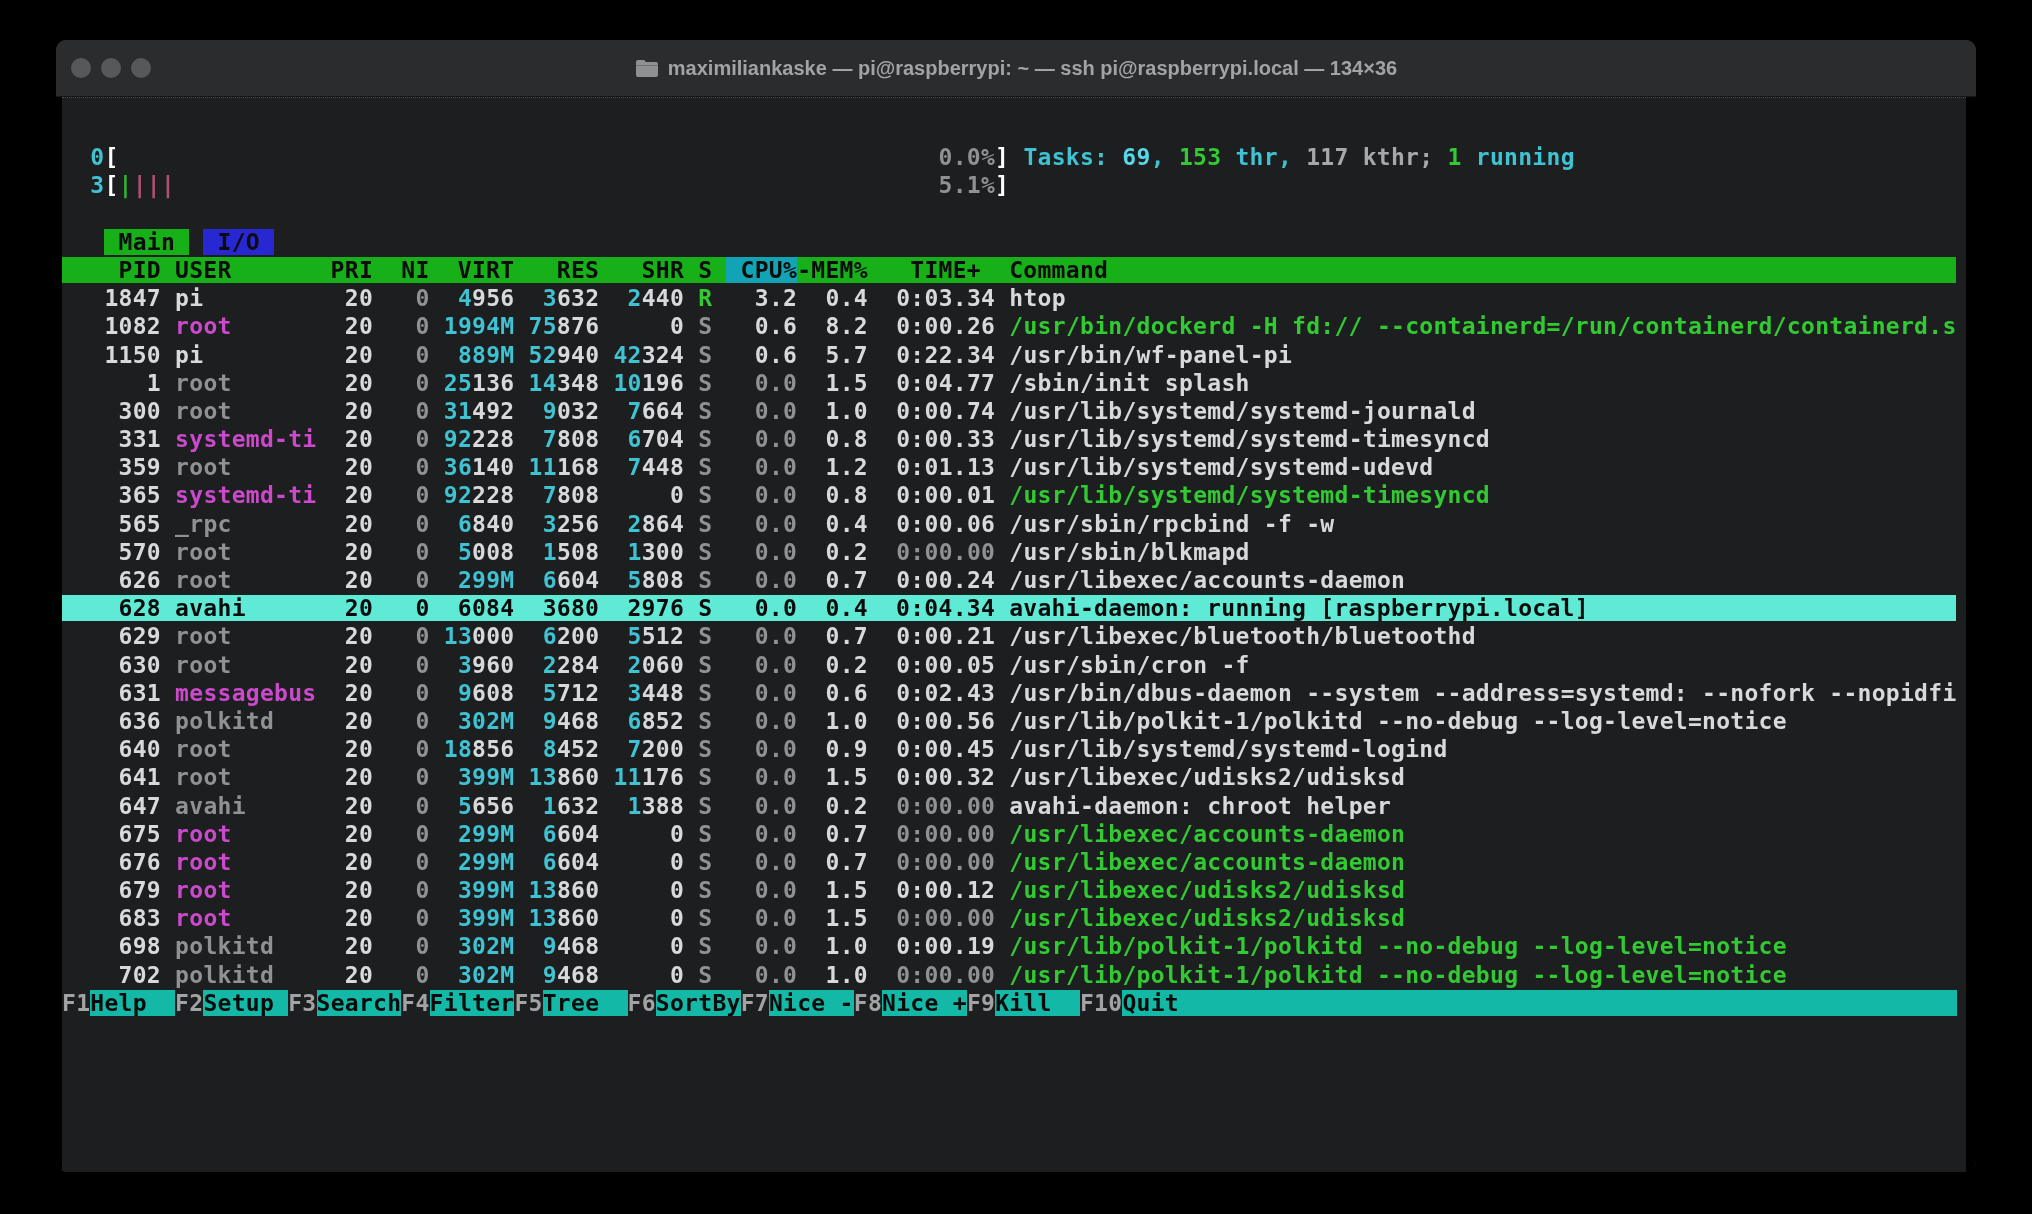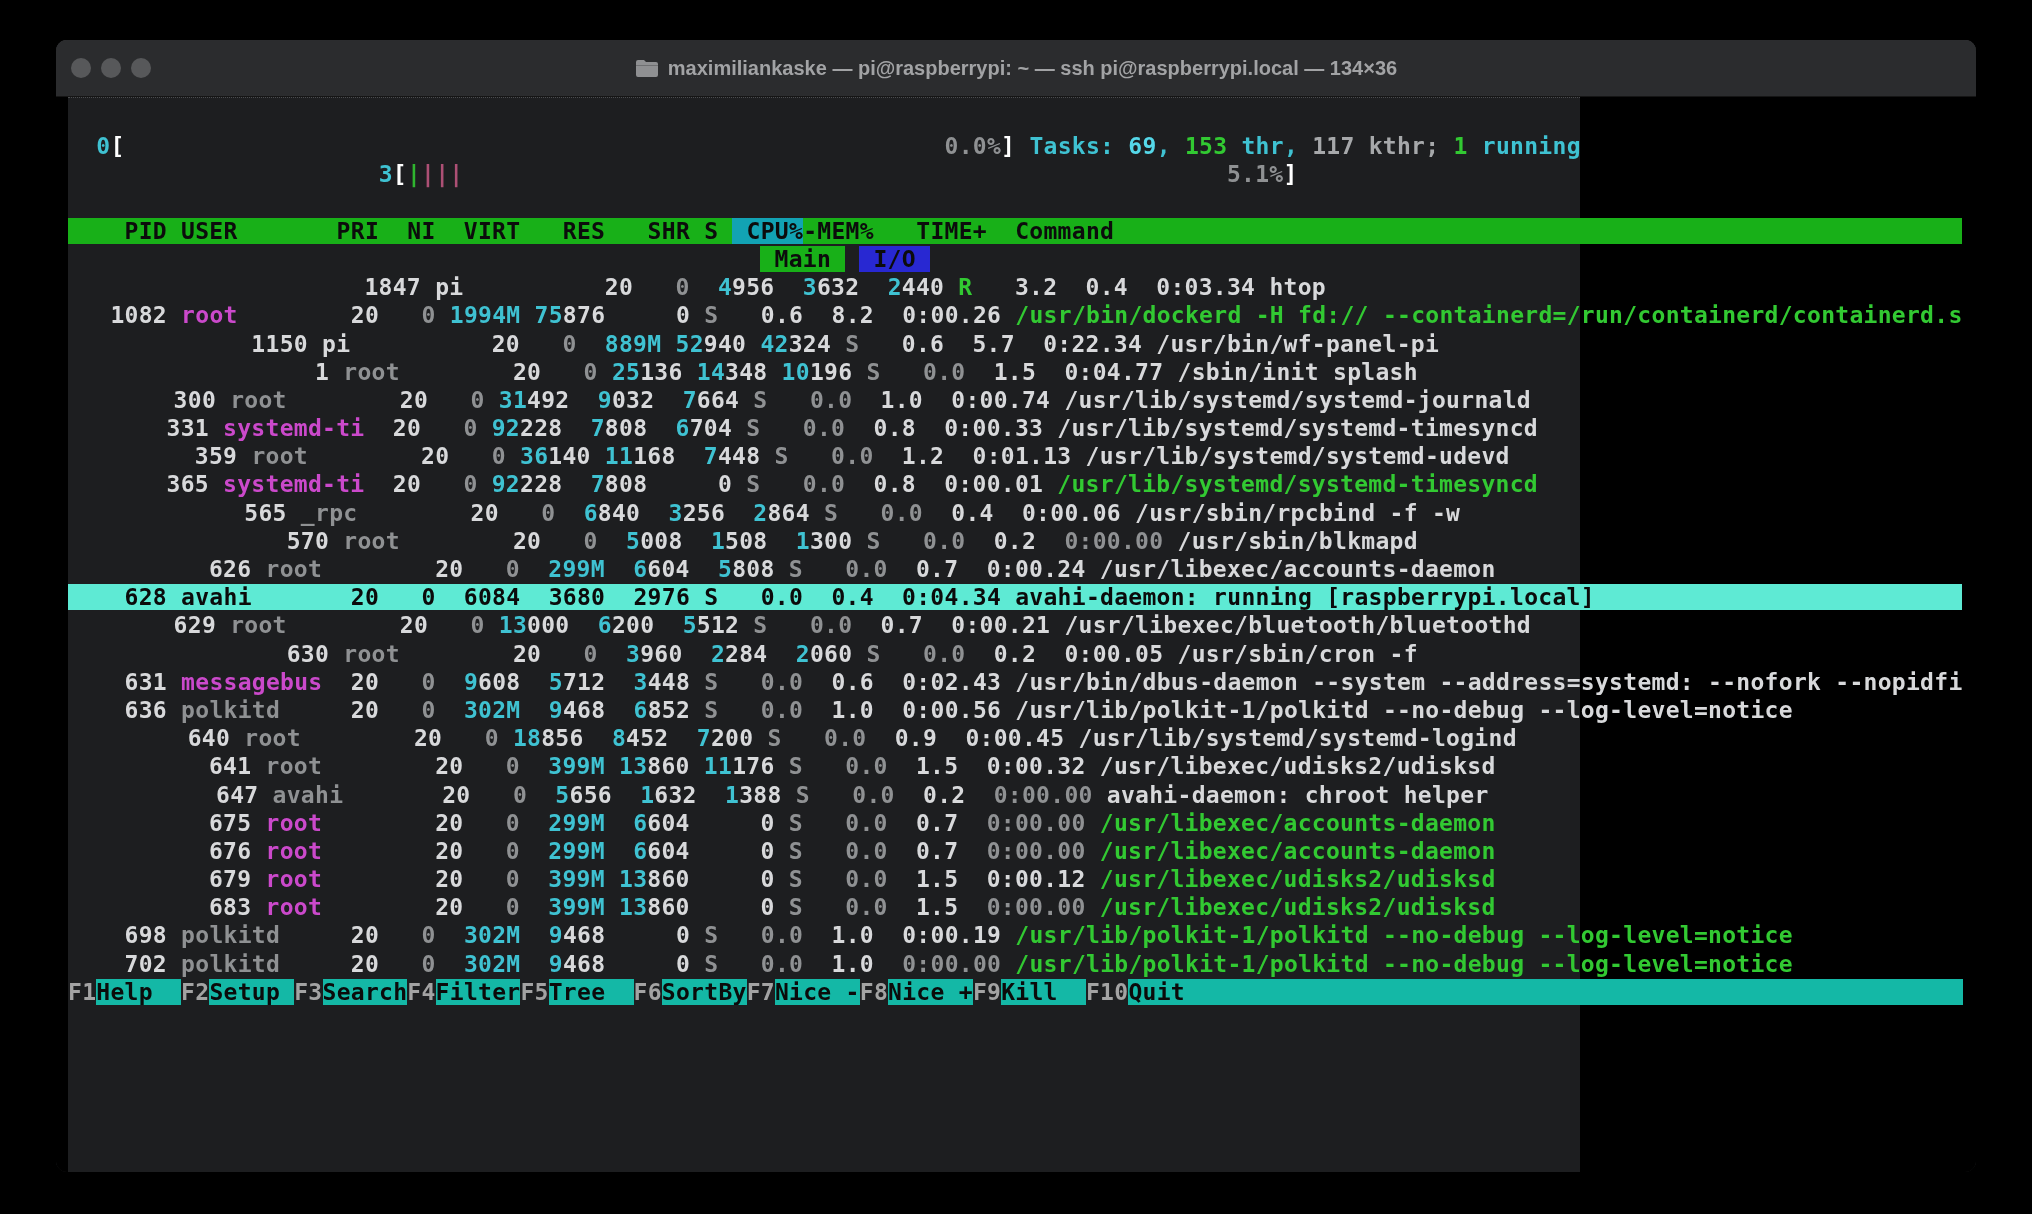--- a/index.html
+++ b/index.html
@@ -1,24 +1,24 @@
 <!DOCTYPE html>
 <html><head>
 <meta charset="utf-8">
 <style>
   html,body{margin:0;padding:0;background:#000;}
   body{width:2032px;height:1214px;position:relative;font-family:"Liberation Sans",sans-serif;overflow:hidden;}
   .window{position:absolute;left:56px;top:40px;width:1920px;height:1132px;background:#1d1e20;
-          border-radius:11px;overflow:hidden;box-shadow:0 24px 60px rgba(0,0,0,.65), inset 0 1px 0 #3c3d3f;text-align:center;}
+          border-radius:11px;overflow:hidden;box-shadow:0 24px 60px rgba(0,0,0,.65), inset 0 1px 0 #3c3d3f;}
   .titlebar{height:56px;background:#2b2c2e;position:relative;display:flex;align-items:center;border-bottom:1px solid #151515;}
   .lights{display:flex;gap:10px;padding-left:15px;z-index:2;}
   .light{width:20px;height:20px;border-radius:50%;background:#57585a;}
   .titlewrap{position:absolute;left:0;right:0;display:flex;justify-content:center;align-items:center;gap:9px;color:#a2a3a5;font-size:20px;font-weight:700;}
   .content{position:absolute;top:57px;left:0;right:0;bottom:0;background:#000;}
-  .grid{margin-left:12px;width:1512px;height:100%;background:#1d1e20;border-top:1px dotted #4b4c4e;padding-top:6px;box-sizing:border-box;}
+  .grid{margin-left:6px;width:1904px;height:100%;background:#1d1e20;border-top:1px dotted #4b4c4e;padding-top:17px;box-sizing:border-box;}
   .line{height:28.2px;line-height:28.2px;white-space:pre;font-family:"DejaVu Sans Mono",monospace;
         font-size:23px;font-weight:700;letter-spacing:0.29px;color:#d8d9db;}
   .w{color:#d8d9db}
   .wb{color:#ffffff}
   .gray{color:#8f9193}
   .gray2{color:#a6a8aa}
   .cy{color:#3fc2d2}
   .cyb{color:#55d8e9}
   .grn{color:#32c932}
   .mag{color:#cb49cb}
@@ -52,22 +52,22 @@
       </svg>
       <span>maximiliankaske — pi@raspberrypi: ~ — ssh pi@raspberrypi.local — 134×36</span>
     </div>
   </div>
   <div class="content">
     <div class="grid" id="grid">
         <div class="line"></div>
         <div class="line"><span class="cy">  0</span><span class="wb">[</span><span>                                                          </span><span class="gray">0.0%</span><span class="wb">]</span><span> </span><span class="cy">Tasks: </span><span class="cyb">69</span><span class="cy">, </span><span class="grn">153</span><span class="cy"> thr, </span><span class="gray2">117 kthr</span><span class="gray2">; </span><span class="grn">1</span><span class="cy"> running</span></div>
         <div class="line"><span class="cy">  3</span><span class="wb">[</span><span class="bar-g">|</span><span class="bar-r">|</span><span class="bar-r">|</span><span class="bar-r">|</span><span>                                                      </span><span class="gray">5.1%</span><span class="wb">]</span></div>
         <div class="line"></div>
+        <div class="line"><span>   </span><span class="tab-main"> Main </span><span> </span><span class="tab-io"> I/O </span></div>
         <div class="line"><span class="hdr">    PID USER       PRI  NI  VIRT   RES   SHR S </span><span class="hdrsort"> CPU%</span><span class="hdr">-</span><span class="hdr">MEM%   TIME+  Command                                                            </span></div>
-        <div class="line"><span>   </span><span class="tab-main"> Main </span><span> </span><span class="tab-io"> I/O </span></div>
         <div class="line"><span class="w">   1847</span><span> </span><span class="w">pi        </span><span> </span><span class="w"> 20</span><span> </span><span class="gray">  0</span><span> </span><span> </span><span class="cy">4</span><span class="w">956</span><span> </span><span> </span><span class="cy">3</span><span class="w">632</span><span> </span><span> </span><span class="cy">2</span><span class="w">440</span><span> </span><span class="grn">R</span><span> </span><span class="w">  3.2</span><span> </span><span class="w"> 0.4</span><span> </span><span class="w"> 0:03.34</span><span> </span><span class="w">htop</span></div>
         <div class="line"><span class="w">   1082</span><span> </span><span class="mag">root      </span><span> </span><span class="w"> 20</span><span> </span><span class="gray">  0</span><span> </span><span class="cy">1994M</span><span> </span><span class="cy">75</span><span class="w">876</span><span> </span><span>    </span><span class="w">0</span><span> </span><span class="gray">S</span><span> </span><span class="w">  0.6</span><span> </span><span class="w"> 8.2</span><span> </span><span class="w"> 0:00.26</span><span> </span><span class="grn">/usr/bin/dockerd -H fd:// --containerd=/run/containerd/containerd.s</span></div>
         <div class="line"><span class="w">   1150</span><span> </span><span class="w">pi        </span><span> </span><span class="w"> 20</span><span> </span><span class="gray">  0</span><span> </span><span> </span><span class="cy">889M</span><span> </span><span class="cy">52</span><span class="w">940</span><span> </span><span class="cy">42</span><span class="w">324</span><span> </span><span class="gray">S</span><span> </span><span class="w">  0.6</span><span> </span><span class="w"> 5.7</span><span> </span><span class="w"> 0:22.34</span><span> </span><span class="w">/usr/bin/wf-panel-pi</span></div>
         <div class="line"><span class="w">      1</span><span> </span><span class="gray">root      </span><span> </span><span class="w"> 20</span><span> </span><span class="gray">  0</span><span> </span><span class="cy">25</span><span class="w">136</span><span> </span><span class="cy">14</span><span class="w">348</span><span> </span><span class="cy">10</span><span class="w">196</span><span> </span><span class="gray">S</span><span> </span><span class="gray">  0.0</span><span> </span><span class="w"> 1.5</span><span> </span><span class="w"> 0:04.77</span><span> </span><span class="w">/sbin/init splash</span></div>
         <div class="line"><span class="w">    300</span><span> </span><span class="gray">root      </span><span> </span><span class="w"> 20</span><span> </span><span class="gray">  0</span><span> </span><span class="cy">31</span><span class="w">492</span><span> </span><span> </span><span class="cy">9</span><span class="w">032</span><span> </span><span> </span><span class="cy">7</span><span class="w">664</span><span> </span><span class="gray">S</span><span> </span><span class="gray">  0.0</span><span> </span><span class="w"> 1.0</span><span> </span><span class="w"> 0:00.74</span><span> </span><span class="w">/usr/lib/systemd/systemd-journald</span></div>
         <div class="line"><span class="w">    331</span><span> </span><span class="mag">systemd-ti</span><span> </span><span class="w"> 20</span><span> </span><span class="gray">  0</span><span> </span><span class="cy">92</span><span class="w">228</span><span> </span><span> </span><span class="cy">7</span><span class="w">808</span><span> </span><span> </span><span class="cy">6</span><span class="w">704</span><span> </span><span class="gray">S</span><span> </span><span class="gray">  0.0</span><span> </span><span class="w"> 0.8</span><span> </span><span class="w"> 0:00.33</span><span> </span><span class="w">/usr/lib/systemd/systemd-timesyncd</span></div>
         <div class="line"><span class="w">    359</span><span> </span><span class="gray">root      </span><span> </span><span class="w"> 20</span><span> </span><span class="gray">  0</span><span> </span><span class="cy">36</span><span class="w">140</span><span> </span><span class="cy">11</span><span class="w">168</span><span> </span><span> </span><span class="cy">7</span><span class="w">448</span><span> </span><span class="gray">S</span><span> </span><span class="gray">  0.0</span><span> </span><span class="w"> 1.2</span><span> </span><span class="w"> 0:01.13</span><span> </span><span class="w">/usr/lib/systemd/systemd-udevd</span></div>
         <div class="line"><span class="w">    365</span><span> </span><span class="mag">systemd-ti</span><span> </span><span class="w"> 20</span><span> </span><span class="gray">  0</span><span> </span><span class="cy">92</span><span class="w">228</span><span> </span><span> </span><span class="cy">7</span><span class="w">808</span><span> </span><span>    </span><span class="w">0</span><span> </span><span class="gray">S</span><span> </span><span class="gray">  0.0</span><span> </span><span class="w"> 0.8</span><span> </span><span class="w"> 0:00.01</span><span> </span><span class="grn">/usr/lib/systemd/systemd-timesyncd</span></div>
         <div class="line"><span class="w">    565</span><span> </span><span class="gray">_rpc      </span><span> </span><span class="w"> 20</span><span> </span><span class="gray">  0</span><span> </span><span> </span><span class="cy">6</span><span class="w">840</span><span> </span><span> </span><span class="cy">3</span><span class="w">256</span><span> </span><span> </span><span class="cy">2</span><span class="w">864</span><span> </span><span class="gray">S</span><span> </span><span class="gray">  0.0</span><span> </span><span class="w"> 0.4</span><span> </span><span class="w"> 0:00.06</span><span> </span><span class="w">/usr/sbin/rpcbind -f -w</span></div>
         <div class="line"><span class="w">    570</span><span> </span><span class="gray">root      </span><span> </span><span class="w"> 20</span><span> </span><span class="gray">  0</span><span> </span><span> </span><span class="cy">5</span><span class="w">008</span><span> </span><span> </span><span class="cy">1</span><span class="w">508</span><span> </span><span> </span><span class="cy">1</span><span class="w">300</span><span> </span><span class="gray">S</span><span> </span><span class="gray">  0.0</span><span> </span><span class="w"> 0.2</span><span> </span><span class="gray"> 0:00.00</span><span> </span><span class="w">/usr/sbin/blkmapd</span></div>

